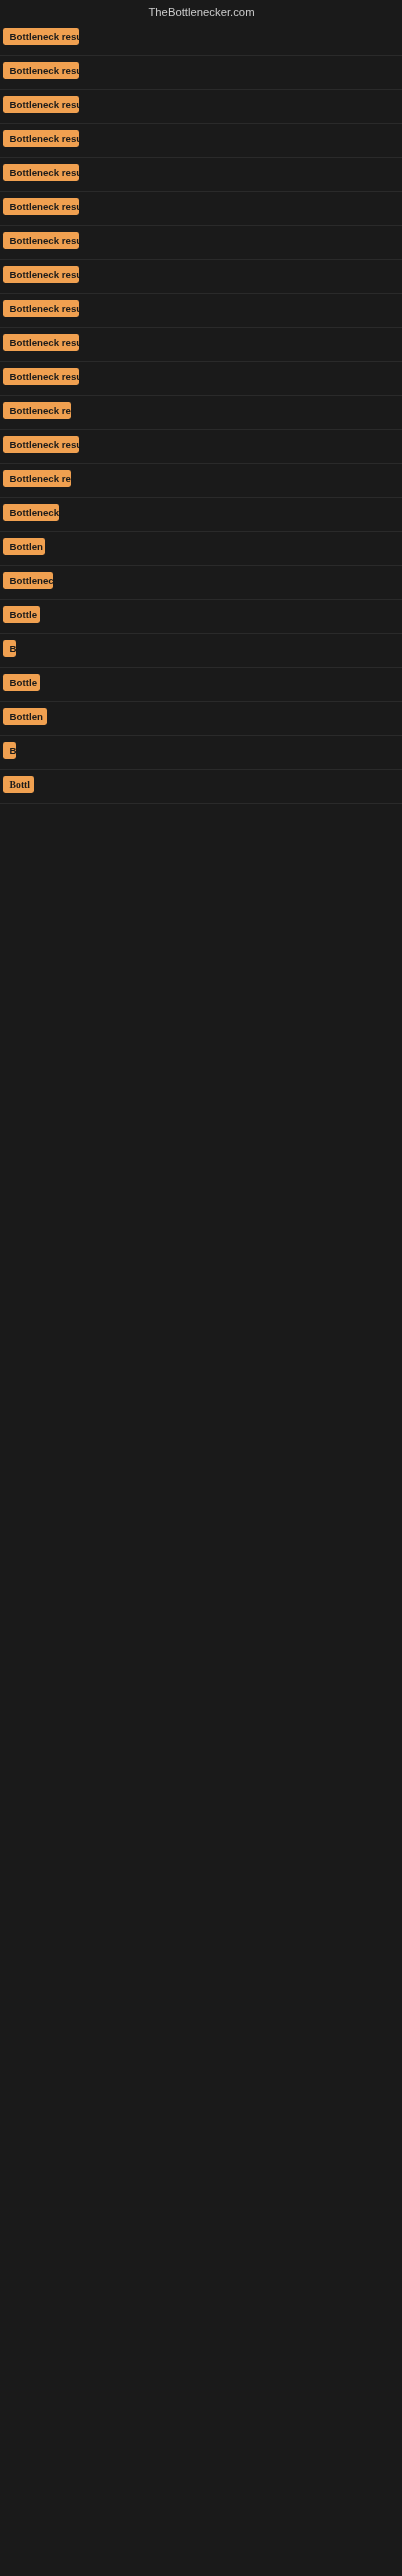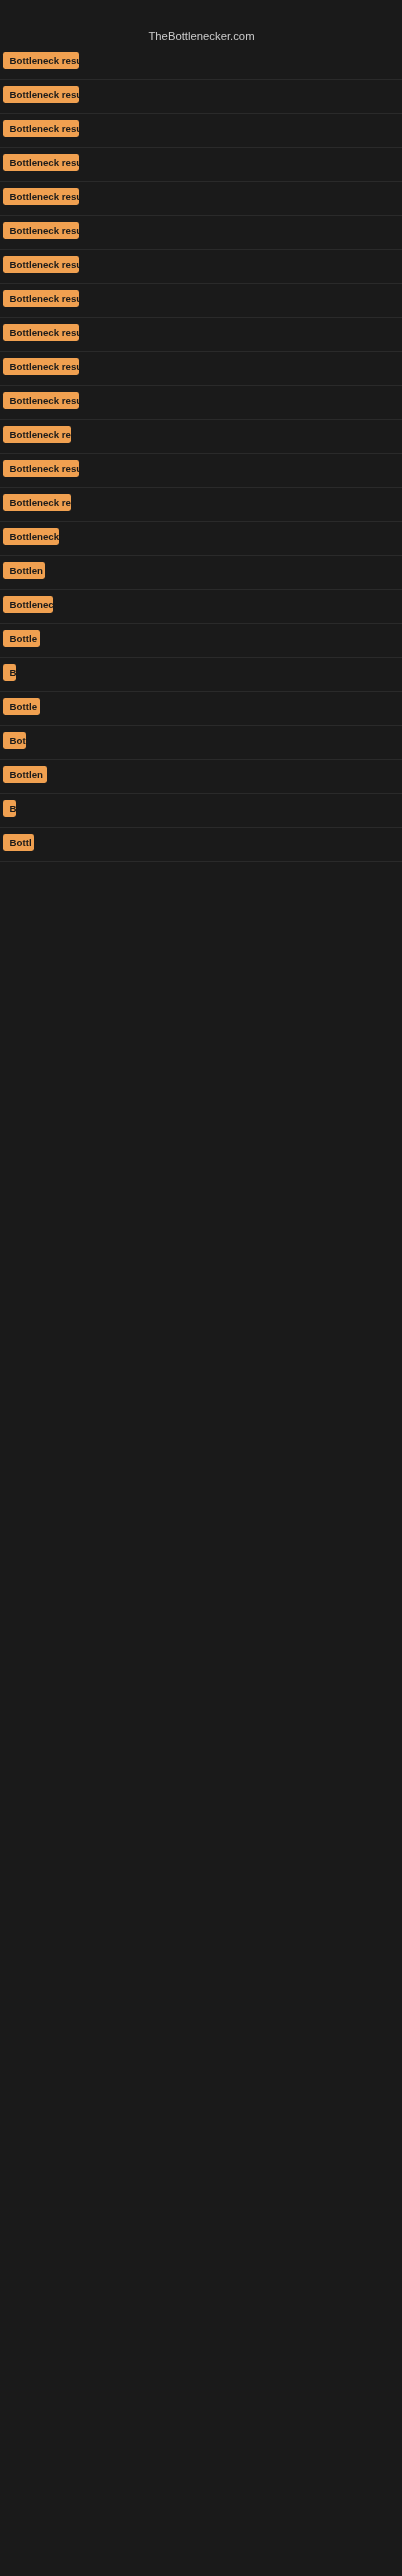--- a/index.html
+++ b/index.html
@@ -15,21 +15,20 @@
       font-family: Arial, sans-serif;
       position: relative;
     }
 
     .site-title {
       text-align: center;
       color: #cccccc;
       font-size: 11.3px;
       padding: 6.4px 0 3.2px 0;
       font-weight: normal;
-      margin-top: 24px;
     }
 
     .bottleneck-badge {
       display: inline-block;
       background-color: #f0a050;
       color: #1a1a1a;
       font-size: 9.7px;
       font-weight: bold;
       padding: 3.2px 6.4px;
       border-radius: 2.4px;
@@ -111,25 +110,22 @@
     <div class="result-row">
       <div class="badge-container"><span class="bottleneck-badge" style="max-width: 37px;">Bottle</span></div>
     </div>
     <div class="result-row">
       <div class="badge-container"><span class="bottleneck-badge" style="max-width: 11.3px;">B</span></div>
     </div>
     <div class="result-row">
       <div class="badge-container"><span class="bottleneck-badge" style="max-width: 37px;">Bottle</span></div>
     </div>
     <div class="result-row">
-      <div class="badge-container"><span class="bottleneck-badge" style="max-width: 22.5px;">Bot</span></div>
-    </div>
-    <div class="result-row">
       <div class="badge-container"><span class="bottleneck-badge" style="max-width: 44px;">Bottlen</span></div>
     </div>
     <div class="result-row">
       <div class="badge-container"><span class="bottleneck-badge" style="max-width: 11.3px;">B</span></div>
     </div>
     <div class="result-row">
-      <div class="badge-container"><span class="bottleneck-badge" style="max-width: 31px;">Bottl</span></div>
+      <div class="badge-container"><span class="bottleneck-badge" style="max-width: 31px; font-family: Liberation Serif, serif;">Bottl</span></div>
     </div>
   </div>
 
 
 </body></html>

